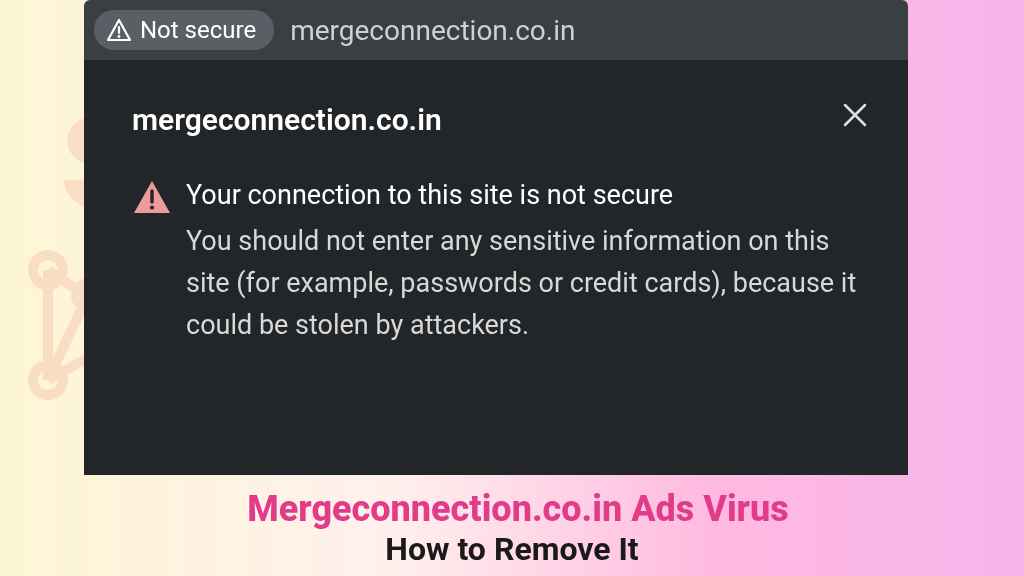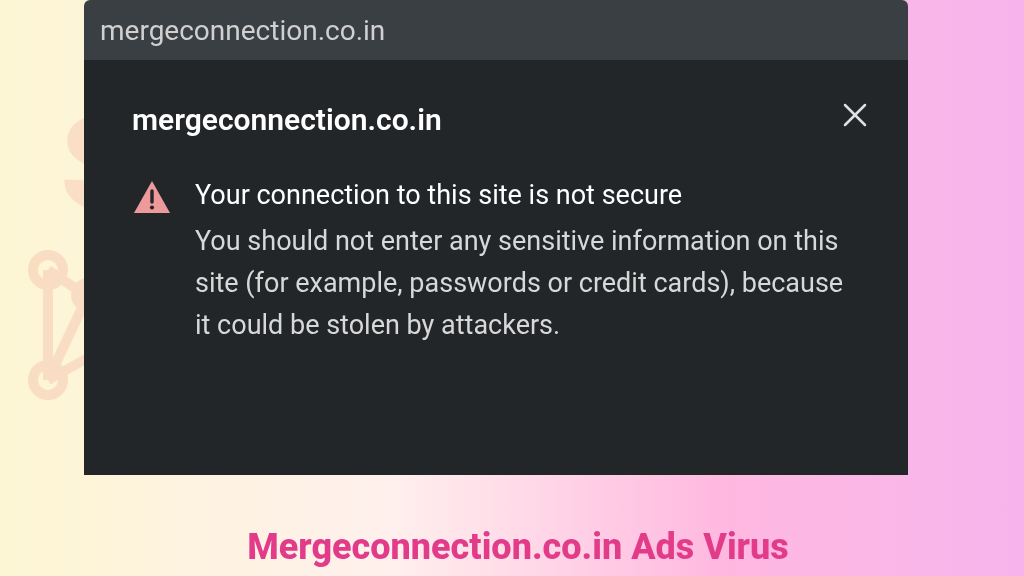--- a/index.html
+++ b/index.html
@@ -94,21 +94,21 @@
     top: 40px;
     right: 40px;
     color: #e0e0e0;
     font-size: 30px;
     cursor: pointer;
     font-weight: 300;
   }
   .warn-row {
     display: flex;
     align-items: flex-start;
-    gap: 23px;
+    gap: 14px;
   }
   .warn-icon-wrap {
     flex-shrink: 0;
     margin-top: 4px;
   }
   .warn-text {
     color: #d8d8d8;
     font-size: 27px;
     line-height: 1.55;
   }
@@ -154,20 +154,28 @@
   <line x1="30" y1="30" x2="30" y2="140"></line>
   <line x1="70" y1="55" x2="30" y2="140"></line>
   <circle cx="30" cy="30" r="15"></circle>
   <circle cx="120" cy="90" r="15"></circle>
   <circle cx="30" cy="140" r="15"></circle>
   <circle cx="70" cy="55" r="12"></circle>
 </svg>
 
 <div class="browser-frame">
   <div class="addr-bar">
+    <div class="secure-chip">
+      <svg width="26" height="24" viewBox="0 0 26 24">
+        <path d="M13 2 L24 22 L2 22 Z" fill="none" stroke="#ffffff" stroke-width="2.2" stroke-linejoin="round"></path>
+        <line x1="13" y1="9" x2="13" y2="15" stroke="#ffffff" stroke-width="2.2" stroke-linecap="round"></line>
+        <circle cx="13" cy="18.5" r="1.4" fill="#ffffff"></circle>
+      </svg>
+      <span>Not secure</span>
+    </div>
     <div class="addr-url">mergeconnection.co.in</div>
   </div>
 
   <div class="panel">
     <div class="panel-title">mergeconnection.co.in</div>
     <div class="close-btn">
       <svg width="26" height="26" viewBox="0 0 26 26">
         <line x1="3" y1="3" x2="23" y2="23" stroke="#e0e0e0" stroke-width="2.5" stroke-linecap="round"></line>
         <line x1="23" y1="3" x2="3" y2="23" stroke="#e0e0e0" stroke-width="2.5" stroke-linecap="round"></line>
       </svg>
@@ -184,13 +192,14 @@
       <div class="warn-text">
         <span class="heading">Your connection to this site is not secure</span>
         <span>You should not enter any sensitive information on this site (for example, passwords or credit cards), because it could be stolen by attackers.</span>
       </div>
     </div>
   </div>
 </div>
 
 <div class="caption">
   <div class="line1">Mergeconnection.co.in Ads Virus</div>
+  <div class="line2">How to Remove It</div>
 </div>
 
 </body></html>

